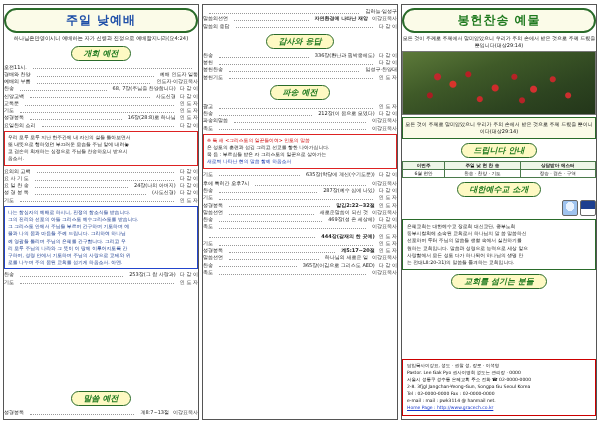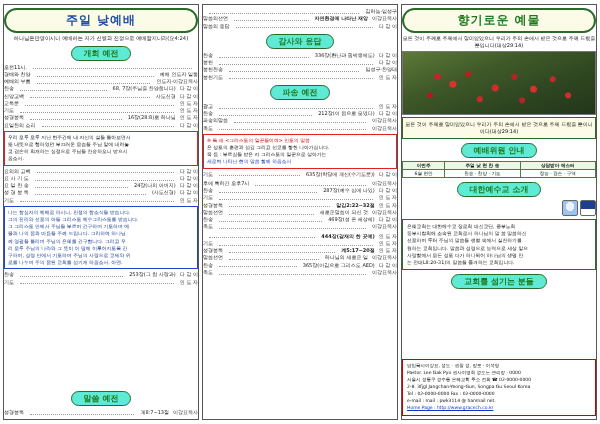--- a/index.html
+++ b/index.html
@@ -39,27 +39,28 @@
     letter-spacing:1px;
   }
   .title-box.green{color:#1f7a1f;}
   .subtitle{
     text-align:center;font-size:5.2px;color:#222;line-height:1.25;
   }
   .sec-head{
     align-self:center;
     border:1px solid #2a6b2a;
     border-radius:9px;
-    background:#5eead4;
+    background:#fef9c3;
     color:#1f7a1f;
     font-weight:bold;
     font-size:8px;
     padding:1px 12px;
     margin:2px 0 1px 0;
     text-align:center;
+    font-style:italic;
   }
   .sec-head.blue{color:#1f4fa8;border-color:#2f4f9f;}
   .ord{font-size:5px;line-height:1.45;color:#111;}
   .ord .row{display:flex;justify-content:space-between;gap:4px;}
   .ord .row .l{white-space:nowrap;overflow:hidden;text-overflow:ellipsis;}
   .ord .row .r{white-space:nowrap;color:#222;}
   .dots{flex:1;border-bottom:1px dotted #999;margin:0 2px 1.5px 2px;}
   .note{
     font-size:4.8px;line-height:1.5;color:#111;padding:2px 3px;
     box-sizing:border-box;
@@ -403,26 +404,26 @@
       <div class="row">
           <span class="l">축도</span>
           <span class="dots"></span>
           <span class="r">이강표목사</span>
         </div>
     </div>
     <div class="spacer"></div>
   </div>
 
   <div class="col">
-    <div class="title-box green">향기로운 예물</div>
+    <div class="title-box green">봉헌찬송 예물</div>
     <div class="lead">모든 것이 주께로 주께에서 말미암았으니 우리가 주의 손에서 받은 것으로 주께 드렸을 뿐입니다(대상29:14)</div>
     <div class="photo"></div>
     <div class="verse">모든 것이 주께로 말미암았으니 우리가 주의 손에서 받은 것으로 주께 드렸을 뿐이니이다(대상29:14)</div>
 
-    <div class="sec-head">예배위원 안내</div>
+    <div class="sec-head">드립니다 안내</div>
     <table class="tbl">
       <tbody>
           <tr>
         <th>이번주</th>
         <th>주일 낮 현 찬 송</th>
         <th>상담받아 에스터</th>
       </tr>
       <tr>
         <td>6월 현안</td>
         <td>찬송 · 찬양 · 기도</td>

